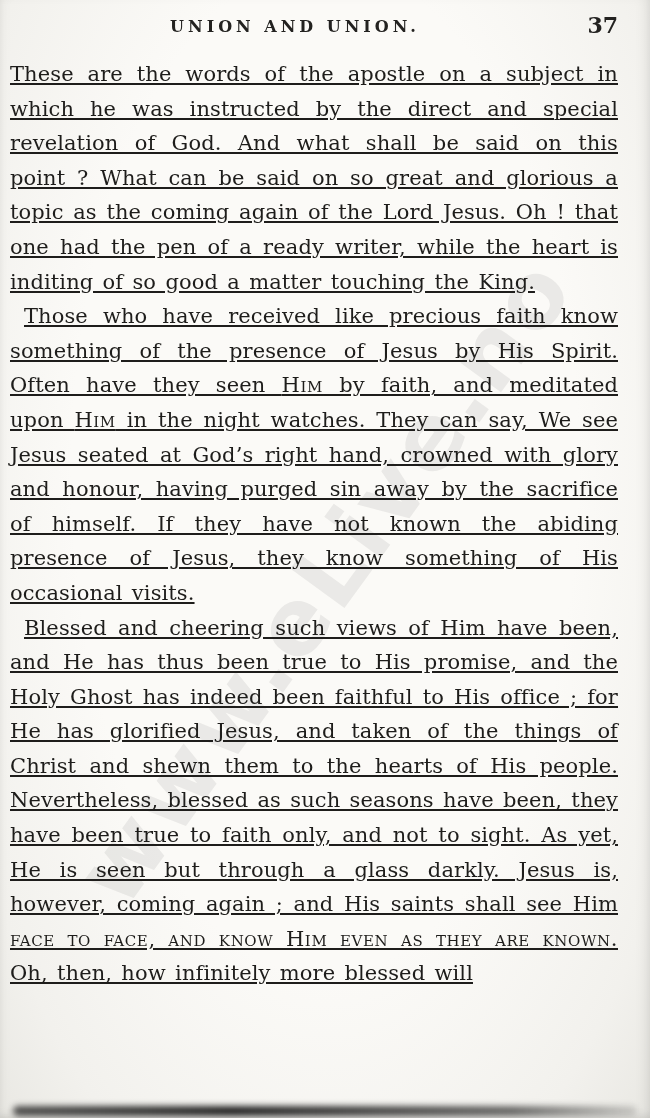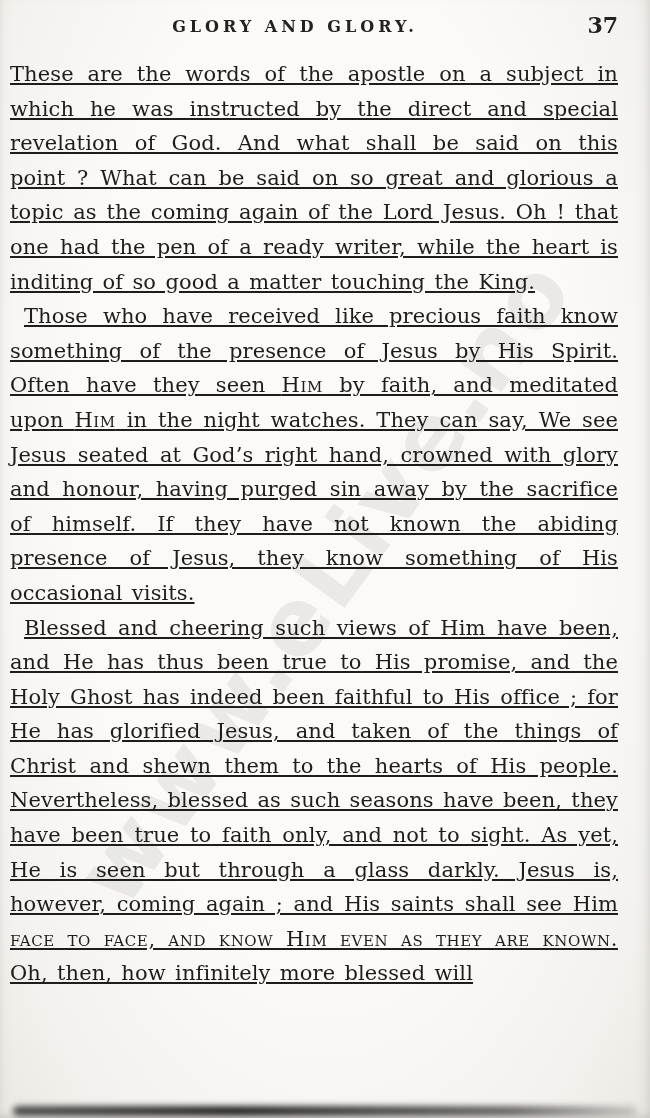--- a/index.html
+++ b/index.html
@@ -98,21 +98,21 @@
   }
 </style>
 </head>
 <body>
 
 <div class="page">
 
   <div class="watermark">www.eLive.no</div>
 
   <div class="page-header">
-    <div class="page-title">GLORY AND GLORY.</div>
+    <div class="page-title">UNION AND UNION.</div>
     <div class="page-number">37</div>
   </div>
 
   <div class="page-body">
 
   <p><span>These are the words of the apostle on a subject in which he was instructed by the direct and special revelation of God. And what shall be said on this point&nbsp;? What can be said on so great and glorious a topic as the coming again of the Lord Jesus. Oh&nbsp;! that one had the pen of a ready writer, while the heart is inditing of so good a matter touching the King.</span></p>
       <p class="indent"><span>Those who have received like precious faith know something of the presence of Jesus by His Spirit. Often have they seen </span><span class="smallcaps">Him</span><span> by faith, and meditated upon </span><span class="smallcaps">Him</span><span> in the night watches. They can say, We see Jesus seated at God’s right hand, crowned with glory and honour, having purged sin away by the sacrifice of himself. If they have not known the abiding presence of Jesus, they know something of His occasional visits.</span></p>
       <p class="indent"><span>Blessed and cheering such views of Him have been, and He has thus been true to His promise, and the Holy Ghost has indeed been faithful to His office&nbsp;; for He has glorified Jesus, and taken of the things of Christ and shewn them to the hearts of His people. Nevertheless, blessed as such seasons have been, they have been true to faith only, and not to sight. As yet, He is seen but through a glass darkly. Jesus is, however, coming again&nbsp;; and His saints shall see Him </span><span class="smallcaps">face to face, and know Him even as they are known.</span><span> Oh, then, how infinitely more blessed will</span></p>
     </div>
 

